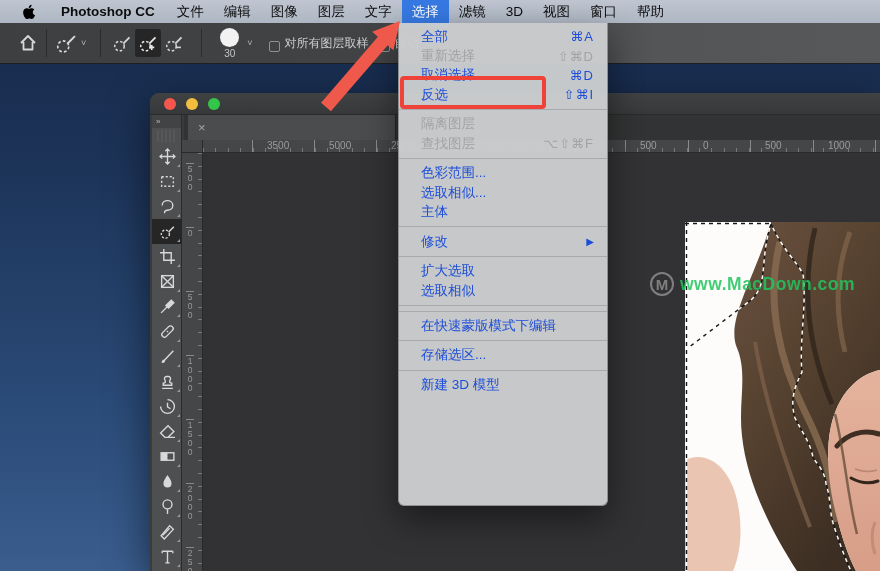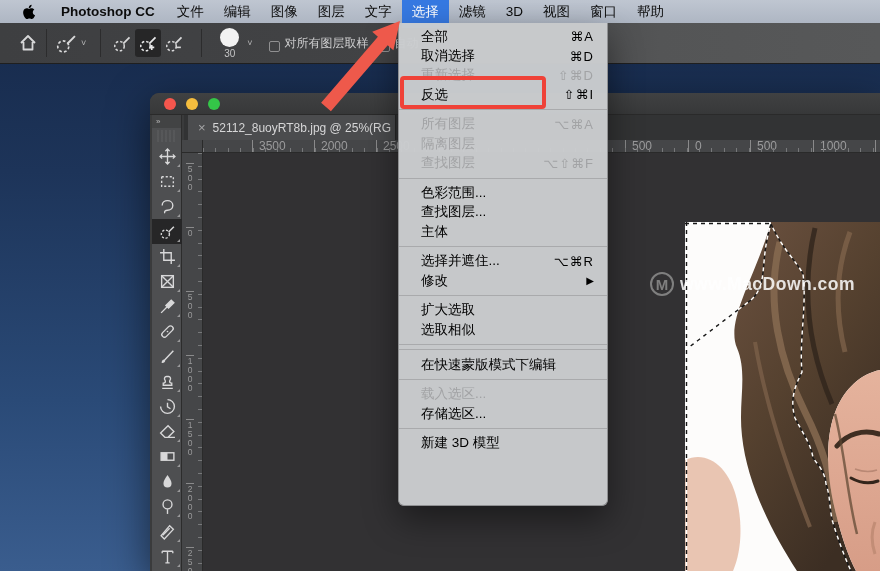--- a/index.html
+++ b/index.html
@@ -63,45 +63,45 @@
   .tool::after { content:""; position:absolute; right:2px; bottom:2px; border-left:3px solid transparent;
     border-bottom:3px solid #9a9a9b; }
 
   
   #ruler-corner { position:absolute; left:32px; top:47px; width:21px; height:13px;
     background:#454648; border-right:1px solid #2a2a2a; border-bottom:1px solid #2a2a2a; }
   #ruler-h { position:absolute; left:53px; right:0; top:47px; height:13px; background:#454648;
     border-bottom:1px solid #2a2a2a; overflow:hidden; }
   #ruler-h::after { content:""; position:absolute; left:0; right:0; bottom:0; height:4px;
     background:repeating-linear-gradient(90deg,#77787a 0 1px,transparent 1px 12.4px); }
-  .rh-label { position:absolute; top:0; font-size:12px; color:#9b9b9c; border-left:1px solid #8a8a8b;
-    padding-left:6px; height:13px; line-height:12px; }
+  .rh-label { position:absolute; top:0; font-size:10px; color:#9b9b9c; border-left:1px solid #8a8a8b;
+    padding-left:14px; height:13px; line-height:12px; }
   #ruler-v { position:absolute; left:32px; top:60px; width:21px; bottom:0; background:#454648;
     border-right:1px solid #2a2a2a; overflow:hidden; }
   #ruler-v::after { content:""; position:absolute; top:0; bottom:0; right:0; width:4px;
     background:repeating-linear-gradient(180deg,#77787a 0 1px,transparent 1px 12.8px); }
   .rv-label { position:absolute; left:4px; font-size:8.5px; color:#9b9b9c; line-height:1.05;
     border-top:1px solid #8a8a8b; padding-top:1px; white-space:pre-line; text-align:center; width:8px; }
 
   
   #canvas { position:absolute; left:53px; top:60px; right:0; bottom:0; background:#323133; overflow:hidden; }
   #photo { position:absolute; left:482px; top:69px; width:195px; height:349px; }
   #watermark { position:absolute; left:447px; top:119px; display:flex; align-items:center; gap:6px;
     opacity:.85; z-index:6; pointer-events:none; }
   #wm-logo { width:24px; height:24px; border:2.5px solid #8d8d8d; border-radius:50%; color:#8d8d8d;
     font-weight:bold; font-size:15px; display:flex; align-items:center; justify-content:center; }
-  #wm-text { color:#ffffff; font-size:17.5px; font-weight:bold; letter-spacing:.5px; }
+  #wm-text { color:#22c55e; font-size:17.5px; font-weight:bold; letter-spacing:.5px; }
 
   
   #select-menu { position:absolute; left:398px; top:23px; width:210px; height:483px;
     background:rgba(203,205,208,.97); border:1px solid #8f9092; border-top:none;
     border-radius:0 0 6px 6px; box-shadow:0 14px 34px rgba(0,0,0,.45);
     padding:4px 0; z-index:40; }
   .menu-item { height:19.4px; display:flex; align-items:center; justify-content:space-between;
-    padding:0 13px 0 22px; font-size:13.5px; color:#000000; }
+    padding:0 13px 0 22px; font-size:13.5px; color:#1d4ed8; }
   .menu-item .shortcut { font-size:13px; letter-spacing:1px; }
   .menu-item.disabled { color:#a2a3a5; }
   .menu-item .subarrow { font-size:10px; }
   .menu-sep { border-top:1.5px solid #a9aaac; margin:4.6px 0; }
 
   
   #red-box { position:absolute; left:400px; top:76px; width:146px; height:33px;
     border:4px solid #ef4238; border-radius:4px; z-index:45; }
   #arrow-svg { position:absolute; left:0; top:0; z-index:50; pointer-events:none; }
 </style>
@@ -113,21 +113,20 @@
   <div id="doc-window">
     <div id="titlebar">
       <span class="traffic t-red"></span>
       <span class="traffic t-yellow"></span>
       <span class="traffic t-green"></span>
     </div>
 
     <div id="tabbar">
       <div id="doc-tab">
         <span class="tab-close">×</span>
-        <span>52112_8uoyRT8b.jpg @ 25%(RG</span>
       </div>
     </div>
 
     <div id="tools-panel">
       <div id="tools-header">»</div>
       <div id="tools-grip"></div>
       <div id="tools-list">
           <div class="tool">
             <svg width="17" height="17" viewBox="0 0 16 16" stroke="#d8d8d9" stroke-width="1.3">
               <path d="M8 1v14M1 8h14M6 3l2-2 2 2M6 13l2 2 2-2M3 6L1 8l2 2M13 6l2 2-2 2"></path>
@@ -219,21 +218,21 @@
             <svg width="17" height="17" viewBox="0 0 16 16" stroke="#d8d8d9" stroke-width="1.3">
               <path d="M3 3h10M3 3v2M13 3v2M8 3v11M6 14h4" fill="none"></path>
             </svg>
           </div>
         </div>
     </div>
 
     <div id="ruler-corner"></div>
     <div id="ruler-h">
         <span class="rh-label" style="left: 49px;">3500</span>
-        <span class="rh-label" style="left: 111px;">2000</span>
+        <span class="rh-label" style="left: 111px;">5000</span>
         <span class="rh-label" style="left: 173px;">2500</span>
         <span class="rh-label" style="left: 422px;">500</span>
         <span class="rh-label" style="left: 485px;">0</span>
         <span class="rh-label" style="left: 547px;">500</span>
         <span class="rh-label" style="left: 610px;">1000</span>
         <span class="rh-label" style="left: 672px;">1</span>
       </div>
     <div id="ruler-v">
         <span class="rv-label" style="top: 10px;">5
 0
@@ -379,79 +378,68 @@
         <span class="mb-item">窗口</span>
         <span class="mb-item">帮助</span>
       </span>
   </div>
 
   <div id="select-menu">
       <div class="menu-item">
         <span>全部</span>
         <span class="shortcut">⌘A</span>
       </div>
-      <div class="menu-item">
-        <span>取消选择</span>
-        <span class="shortcut">⌘D</span>
-      </div>
       <div class="menu-item disabled">
         <span>重新选择</span>
         <span class="shortcut">⇧⌘D</span>
       </div>
       <div class="menu-item">
+        <span>取消选择</span>
+        <span class="shortcut">⌘D</span>
+      </div>
+      <div class="menu-item">
         <span>反选</span>
         <span class="shortcut">⇧⌘I</span>
       </div>
       <div class="menu-sep"></div>
-      <div class="menu-item disabled">
-        <span>所有图层</span>
-        <span class="shortcut">⌥⌘A</span>
-      </div>
       <div class="menu-item disabled">
         <span>隔离图层</span>
       </div>
       <div class="menu-item disabled">
         <span>查找图层</span>
         <span class="shortcut">⌥⇧⌘F</span>
       </div>
       <div class="menu-sep"></div>
       <div class="menu-item">
         <span>色彩范围...</span>
       </div>
       <div class="menu-item">
-        <span>查找图层...</span>
+        <span>选取相似...</span>
       </div>
       <div class="menu-item">
         <span>主体</span>
       </div>
       <div class="menu-sep"></div>
-      <div class="menu-item">
-        <span>选择并遮住...</span>
-        <span class="shortcut">⌥⌘R</span>
-      </div>
       <div class="menu-item">
         <span>修改</span>
         <span class="subarrow">▶</span>
       </div>
       <div class="menu-sep"></div>
       <div class="menu-item">
         <span>扩大选取</span>
       </div>
       <div class="menu-item">
         <span>选取相似</span>
       </div>
       <div class="menu-sep"></div>
       <div class="menu-sep"></div>
       <div class="menu-item">
         <span>在快速蒙版模式下编辑</span>
       </div>
       <div class="menu-sep"></div>
-      <div class="menu-item disabled">
-        <span>载入选区...</span>
-      </div>
       <div class="menu-item">
         <span>存储选区...</span>
       </div>
       <div class="menu-sep"></div>
       <div class="menu-item">
         <span>新建 3D 模型</span>
       </div>
     </div>
 
   <div id="red-box"></div>

